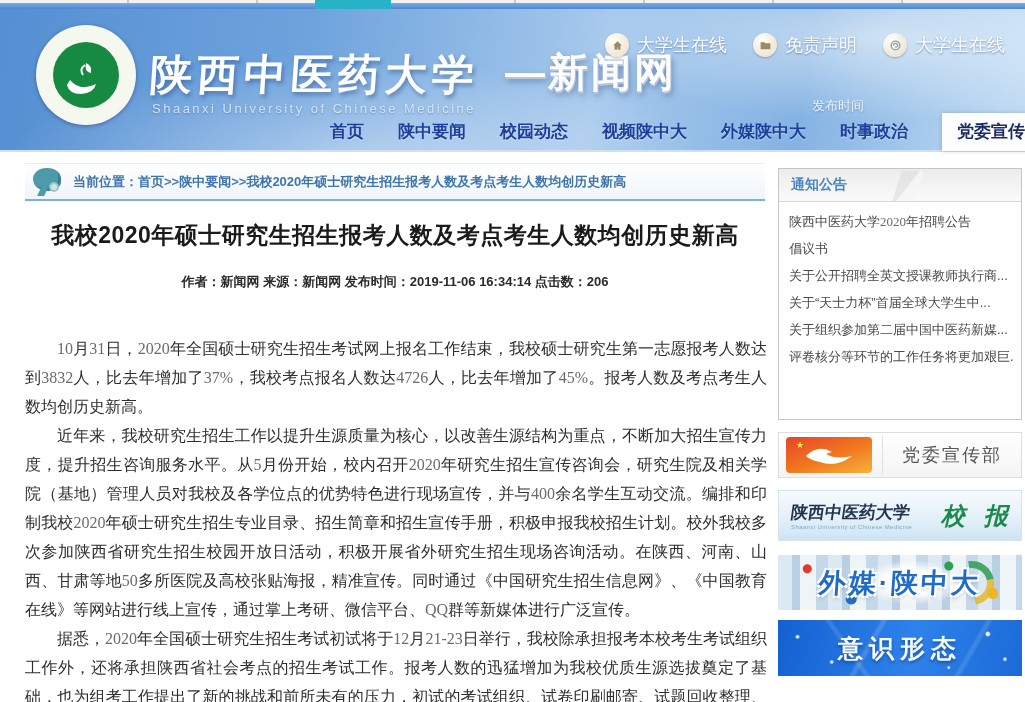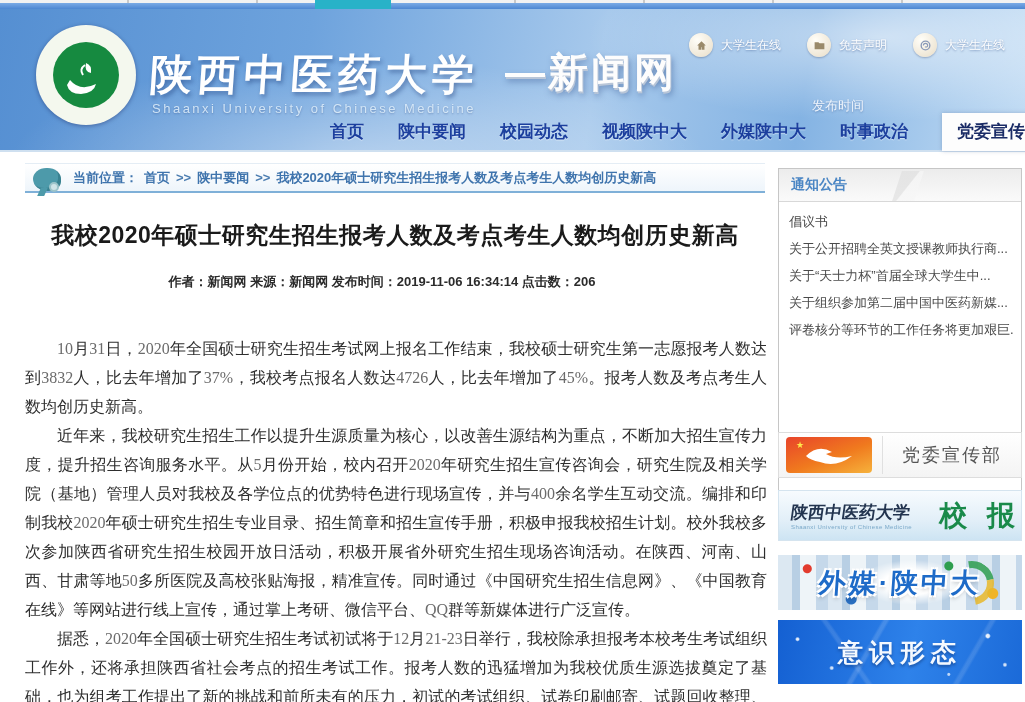--- a/index.html
+++ b/index.html
@@ -56,40 +56,40 @@
     white-space:nowrap;
   }
   .toplinks { position:absolute; right:20px; top:24px; display:flex; gap:26px; }
   .toplink { display:flex; align-items:center; gap:8px; cursor:pointer; }
   .toplink-icon {
     width:24px; height:24px; border-radius:50%;
     background:radial-gradient(circle at 35% 30%,#fffef8,#e8ddc8);
     box-shadow:0 1px 2px rgba(60,80,120,.4);
     display:flex; align-items:center; justify-content:center;
   }
-  .toplink-label { color:#fff; font-size:12px; text-shadow:0 1px 2px rgba(40,70,130,.5); }
+  .toplink-label { color:#fff; font-size:18px; text-shadow:0 1px 2px rgba(40,70,130,.5); }
   .weather { position:absolute; left:812px; top:88px; font-size:13px; color:#eef4fc; cursor:pointer;
     text-shadow:0 1px 2px rgba(40,70,130,.4); }
 
   .nav { position:absolute; left:330px; bottom:0; height:37px; display:flex; align-items:center; gap:34px; }
   .nav-item {
     font-size:17px; font-weight:bold; color:#1c3f9e; cursor:pointer; white-space:nowrap;
     text-shadow:0 1px 1px rgba(255,255,255,.5);
   }
   .nav-item.active {
     background:#fdfdfd; color:#1a2b66; padding:7px 15px 8px;
     box-shadow:0 0 4px rgba(80,100,140,.35);
   }
 
   
   .breadcrumb {
-    position:absolute; left:25px; top:163px; width:740px; height:30px;
+    position:absolute; left:25px; top:163px; width:740px; height:38px;
     background:linear-gradient(#ffffff,#eef5fb);
     border-top:1px solid #e4edf5; border-bottom:2px solid #7fb0d8;
-    display:flex; align-items:center; gap:6px; padding-left:48px;
+    display:flex; align-items:center; gap:0; padding-left:48px;
     font-size:13px; font-weight:bold; color:#3f74ad;
   }
   .crumb-icon { position:absolute; left:6px; top:4px; width:34px; height:30px; }
   .crumb-bubble {
     position:absolute; left:2px; top:0; width:28px; height:23px; background:#4d9aaa;
     border-radius:50% 50% 45% 55%; box-shadow:inset -3px -3px 0 rgba(0,60,70,.25);
   }
   .crumb-tail {
     position:absolute; left:8px; top:20px; width:7px; height:8px; background:#4d9aaa;
     transform:skewX(-25deg);
@@ -101,33 +101,33 @@
   .crumb-link { cursor:pointer; white-space:nowrap; }
   .crumb-sep { color:#4a7cb0; }
   .crumb-current { white-space:nowrap; overflow:hidden; }
 
   
   .article-title {
     position:absolute; left:25px; top:220px; width:740px; text-align:center;
     font-size:23px; font-weight:bold; color:#1a1a1a; letter-spacing:.5px;
   }
   .article-meta {
-    position:absolute; left:12px; top:273px; width:740px; text-align:center;
+    position:absolute; left:25px; top:273px; width:740px; text-align:center;
     font-size:13px; font-weight:bold; color:#2b2b2b;
   }
   .article-body {
     position:absolute; left:25px; top:334px; width:742px;
     font-size:16px; line-height:29px; color:#2e2e2e; text-align:justify;
   }
   .article-body p { text-indent:2em; }
   .num { font-family:"Liberation Serif","DejaVu Serif",serif; color:#6b6b6b; }
 
   
   .notice-box {
-    position:absolute; left:778px; top:168px; width:244px; height:323px;
+    position:absolute; left:778px; top:168px; width:244px; height:252px;
     border:1px solid #c6c6c6; background:#fff;
   }
   .notice-head {
     height:33px; background:linear-gradient(#ececec,#fafafa);
     border-bottom:1px solid #d8d8d8; display:flex; align-items:center;
     position:relative;
   }
   .notice-head-title { margin-left:12px; font-size:14px; font-weight:bold; color:#4b86c4; }
   .notice-head-tab {
     position:absolute; left:118px; top:2px; width:22px; height:30px;
@@ -158,21 +158,21 @@
     top:490px; height:51px; border:1px solid #d5e4ef;
     background:linear-gradient(#f7fbfe 0%,#e2eff8 60%,#cde4f3 100%);
     display:flex; align-items:center;
   }
   .paper-left { margin-left:12px; width:150px; }
   .paper-cn {
     font-size:17px; font-weight:bold; color:#22344f; transform:skewX(-8deg);
     font-family:"DejaVu Sans",sans-serif; white-space:nowrap;
   }
   .paper-en { font-size:6px; color:#7aa8c8; letter-spacing:.4px; white-space:nowrap; overflow:hidden; }
-  .paper-label { font-size:28px; font-weight:bold; color:#1a8a4a; letter-spacing:6px; white-space:nowrap; }
+  .paper-label { font-size:24px; font-weight:bold; color:#1a8a4a; letter-spacing:6px; white-space:nowrap;font-style:italic; }
 
   .banner-media {
     top:555px; height:55px; overflow:hidden;
     background:
       radial-gradient(circle 8px at 12% 25%, #e23b2e 0 4px, transparent 5px),
       radial-gradient(circle 8px at 88% 70%, #f0b428 0 5px, transparent 6px),
       radial-gradient(circle 8px at 70% 20%, #2e9e4f 0 4px, transparent 5px),
       radial-gradient(circle 10px at 30% 80%, #2a6fc0 0 5px, transparent 6px),
       radial-gradient(ellipse 70px 30px at 55% 50%, #ffffff 0 40%, transparent 75%),
       repeating-linear-gradient(90deg,#dce8f2 0 14px,#b8cfe4 14px 22px,#eef4f8 22px 38px,#c5d8ea 38px 50px),
@@ -184,21 +184,21 @@
     text-shadow:-2px -2px 0 #fff,2px -2px 0 #fff,-2px 2px 0 #fff,2px 2px 0 #fff,0 3px 4px rgba(0,0,0,.25);
     transform:skewX(-4deg);
   }
   .media-arc {
     position:absolute; right:28px; top:6px; width:44px; height:44px; border-radius:50%;
     border:7px solid transparent; border-top-color:#2e9e4f; border-right-color:#e8b82a;
     transform:rotate(35deg); opacity:.85;
   }
 
   .banner-ideology {
-    top:620px; height:64px;
+    top:620px; height:56px;
     background:
       radial-gradient(circle at 8% 30%, rgba(255,255,255,.9) 1px, transparent 2.5px),
       radial-gradient(circle at 22% 75%, rgba(255,255,255,.8) 1px, transparent 2.5px),
       radial-gradient(circle at 86% 25%, rgba(255,255,255,.9) 1.5px, transparent 3px),
       radial-gradient(circle at 93% 70%, rgba(255,255,255,.8) 1px, transparent 2.5px),
       radial-gradient(circle at 70% 85%, rgba(255,255,255,.7) 1px, transparent 2px),
       linear-gradient(55deg, transparent 30%, rgba(255,255,255,.12) 31% 32%, transparent 33%),
       linear-gradient(-60deg, transparent 60%, rgba(255,255,255,.14) 61% 62%, transparent 63%),
       linear-gradient(120deg, transparent 75%, rgba(255,255,255,.12) 76% 77%, transparent 78%),
       linear-gradient(100deg,#1460d2,#2e82ea 55%,#1b6ad8);
@@ -298,20 +298,21 @@
     <p>近年来，我校研究生招生工作以提升生源质量为核心，以改善生源结构为重点，不断加大招生宣传力度，提升招生咨询服务水平。从<span class="num">5</span>月份开始，校内召开<span class="num">2020</span>年研究生招生宣传咨询会，研究生院及相关学院（基地）管理人员对我校及各学位点的优势特色进行现场宣传，并与<span class="num">400</span>余名学生互动交流。编排和印制我校<span class="num">2020</span>年硕士研究生招生专业目录、招生简章和招生宣传手册，积极申报我校招生计划。校外我校多次参加陕西省研究生招生校园开放日活动，积极开展省外研究生招生现场咨询活动。在陕西、河南、山西、甘肃等地<span class="num">50</span>多所医院及高校张贴海报，精准宣传。同时通过《中国研究生招生信息网》、《中国教育在线》等网站进行线上宣传，通过掌上考研、微信平台、<span class="num">QQ</span>群等新媒体进行广泛宣传。</p>
     <p>据悉，<span class="num">2020</span>年全国硕士研究生招生考试初试将于<span class="num">12</span>月<span class="num">21-23</span>日举行，我校除承担报考本校考生考试组织工作外，还将承担陕西省社会考点的招生考试工作。报考人数的迅猛增加为我校优质生源选拔奠定了基础，也为组考工作提出了新的挑战和前所未有的压力，初试的考试组织、试卷印刷邮寄、试题回收整理、评卷核分等环节的工作任务将更加艰巨，目前各项工作有条不紊地进行。（年月日研究生院来稿）</p>
   </div>
 
   <div class="notice-box">
     <div class="notice-head">
       <span class="notice-head-title">通知公告</span>
       <span class="notice-head-tab"></span>
     </div>
     <div class="notice-list">
+      <div class="notice-item">陕西中医药大学<span class="num">2020</span>年招聘公告</div>
       <div class="notice-item">倡议书</div>
       <div class="notice-item">关于公开招聘全英文授课教师执行商...</div>
       <div class="notice-item">关于“天士力杯”首届全球大学生中...</div>
       <div class="notice-item">关于组织参加第二届中国中医药新媒...</div>
       <div class="notice-item">评卷核分等环节的工作任务将更加艰巨...</div>
     </div>
   </div>
 
   <div class="banner banner-dept">
     <div class="dept-img">

